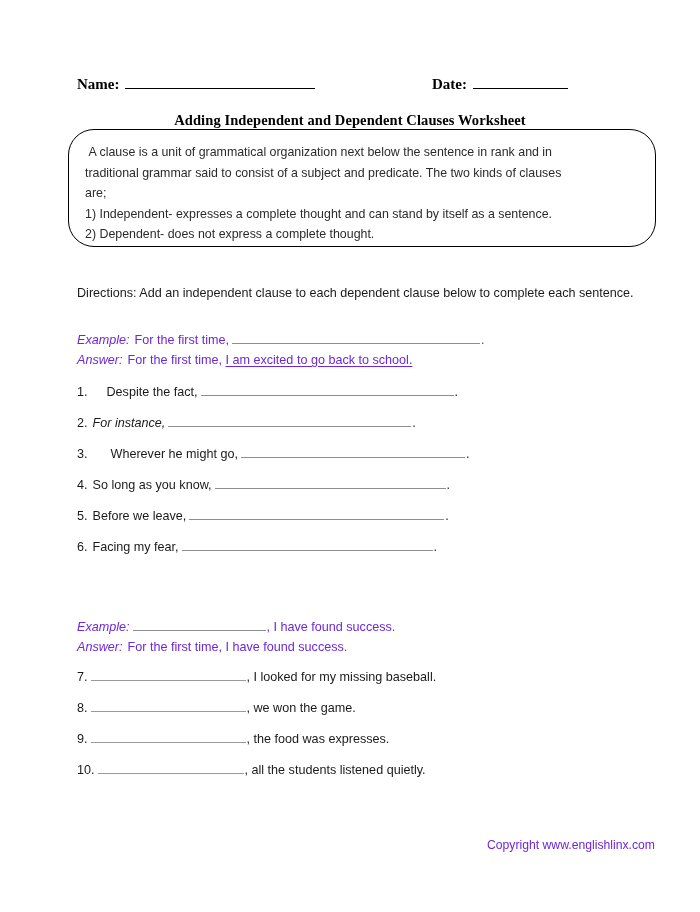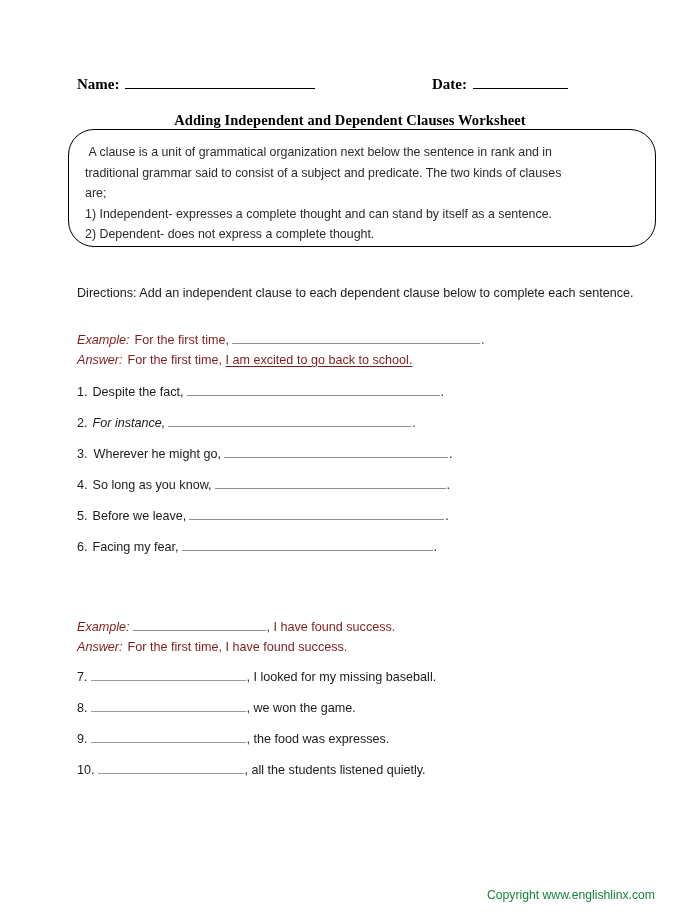--- a/index.html
+++ b/index.html
@@ -95,21 +95,21 @@
     width: 560px;
   }
   .directions {
     font-size: 12.6px;
     line-height: 22px;
     color: #1a1a1a;
   }
   .ex-line {
     font-size: 12.6px;
     line-height: 19.5px;
-    color: #7f1d1d;
+    color: #6d28d9;
     white-space: nowrap;
   }
   .ital {
     font-style: italic;
   }
   .underlined {
     text-decoration: underline;
     text-underline-offset: 2px;
   }
 
@@ -128,28 +128,28 @@
     height: 11px;
     margin: 0 1px 0 3px;
   }
   .blank-dark {
     border-bottom: 1.1px solid #9a9a9a;
   }
 
   
   .footer {
     position: absolute;
-    top: 888px;
+    top: 838px;
     left: 0;
     width: 700px;
     text-align: right;
     padding-right: 45px;
     box-sizing: border-box;
     font-size: 12.2px;
-    color: #15803d;
+    color: #6d28d9;
   }
 </style>
 </head>
 <body>
 
 <div class="page">
 
   <div class="header-row">
     <div class="field field-name">
       <span class="field-label">Name:</span>
@@ -177,33 +177,33 @@
 
   <div class="block" style="top:330px;">
     <span class="ex-line"><span class="ital">Example:</span><span style="margin-left:5px;">For the first time,</span><span class="blank" style="width:248px;"></span><span>.</span></span>
   </div>
   <div class="block" style="top:350px;">
     <span class="ex-line"><span class="ital">Answer:</span><span style="margin-left:5px;">For the first time,</span> <span class="underlined">I am excited to go back to school.</span></span>
   </div>
 
   <div class="qrow" style="top:384px;">
     <span>1.</span>
-    <span style="margin-left:5px;">Despite the fact,</span>
+    <span style="margin-left:19px;">Despite the fact,</span>
     <span class="blank" style="width:253px;"></span>
     <span>.</span>
   </div>
   <div class="qrow" style="top:415px;">
     <span>2.</span>
     <span style="margin-left:5px;font-style:italic;">For instance,</span>
     <span class="blank" style="width:243px;"></span>
     <span>.</span>
   </div>
   <div class="qrow" style="top:446px;">
     <span>3.</span>
-    <span style="margin-left:6px;">Wherever he might go,</span>
+    <span style="margin-left:23px;">Wherever he might go,</span>
     <span class="blank" style="width:224px;"></span>
     <span>.</span>
   </div>
   <div class="qrow" style="top:477px;">
     <span>4.</span>
     <span style="margin-left:5px;">So long as you know,</span>
     <span class="blank" style="width:231px;"></span>
     <span>.</span>
   </div>
   <div class="qrow" style="top:508px;">

